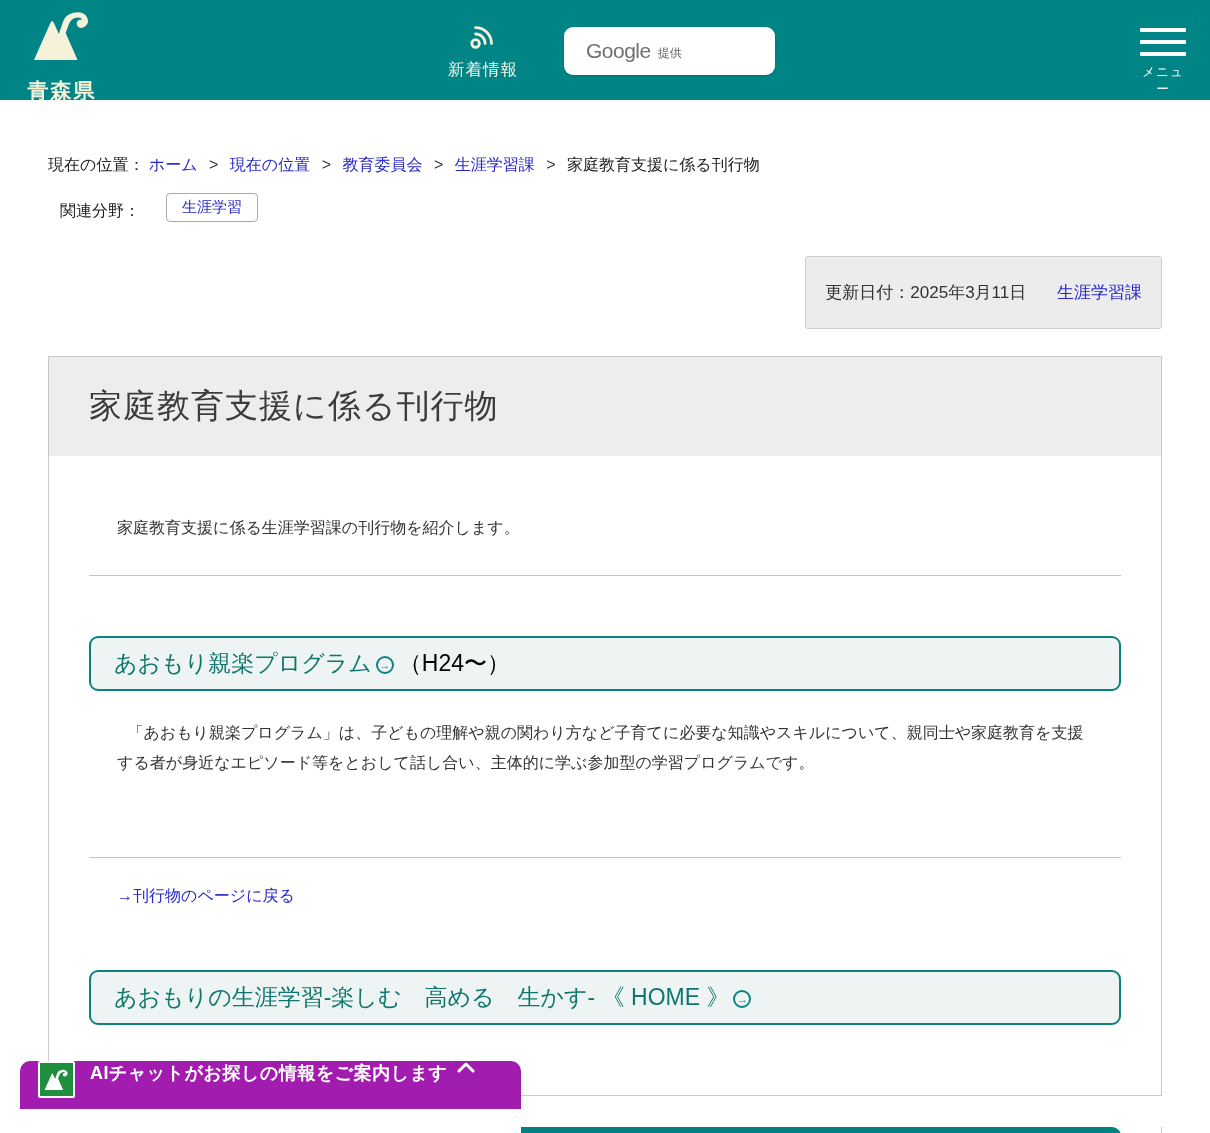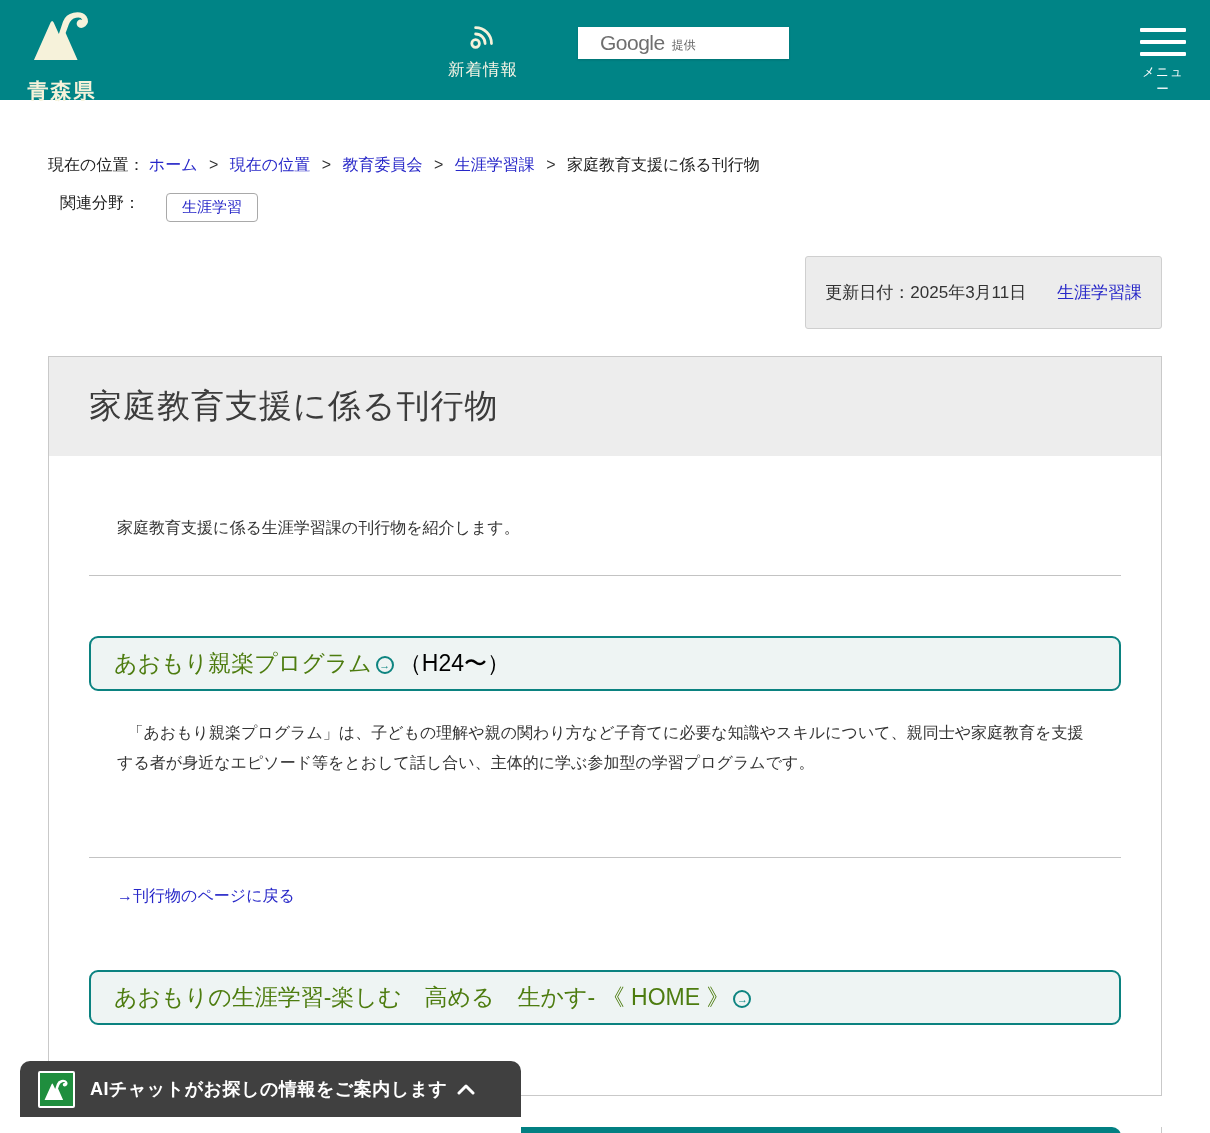--- a/index.html
+++ b/index.html
@@ -11,35 +11,35 @@
   }
   a { text-decoration:none; cursor:pointer; }
 
   
   .site-header { position:relative; height:100px; background:#008486; }
   .logo { position:absolute; left:26px; top:8px; width:72px; text-align:center; cursor:pointer; }
   .logo-text { color:#f6f2da; font-size:21px; font-weight:bold; letter-spacing:2px; margin-top:11px; }
   .newinfo { position:absolute; left:443px; top:16px; width:80px; text-align:center; cursor:pointer; }
   .newinfo-label { color:#f7f5e6; font-size:16.5px; margin-top:3px; letter-spacing:1px; }
   .searchbox {
-    position:absolute; left:578px; top:27px; width:211px; height:32px;
-    background:#fff; border-radius:0; display:flex; align-items:center;
+    position:absolute; left:564px; top:27px; width:211px; height:48px;
+    background:#fff; border-radius:9px; display:flex; align-items:center;
     padding-left:22px; box-shadow:0 1px 2px rgba(0,0,0,.15); cursor:text;
   }
   .g-logo { color:#6f6f6f; font-size:21px; font-weight:500; letter-spacing:-0.5px; }
   .g-suffix { color:#666; font-size:12px; margin-left:7px; margin-top:4px; }
   .menu { position:absolute; right:24px; top:28px; width:46px; text-align:center; cursor:pointer; }
   .bars i { display:block; width:46px; height:4px; background:#fff; margin-bottom:8px; border-radius:1px; }
   .menu-label { color:#fff; font-size:12.5px; letter-spacing:1px; margin-top:2px; }
 
   
   .breadcrumb { margin:55px 48px 0; font-size:16px; color:#222; }
   .breadcrumb a { color:#2727c8; }
   .breadcrumb .sep { margin:0 7px; color:#333; }
-  .related { margin:17px 48px 4px; display:flex; align-items:flex-start; font-size:16px; color:#222;padding-left:12px; }
+  .related { margin:17px 48px 4px; display:flex; align-items:flex-end; font-size:16px; color:#222;padding-left:12px; }
   .tag {
     margin-left:26px; border:1px solid #a9a9a9; border-radius:4px;
     padding:4px 15px; font-size:15px; color:#2727c8; background:#fff;
   }
   .update-box {
     width:fit-content; margin:34px 48px 0 auto; background:#ececec;
     border:1px solid #cfcfcf; border-radius:3px; padding:24px 19px; font-size:17px; color:#333;
   }
   .update-box a { color:#2727c8; margin-left:26px; }
 
@@ -48,40 +48,40 @@
   .title-band { background:#ededed; padding:27px 40px; }
   .title-band h1 { margin:0; font-size:33px; font-weight:500; color:#3c3c3c; letter-spacing:1px; }
   .content { padding:62px 40px 70px; }
   .intro { margin:0 0 0 28px; font-size:16px; }
   hr.rule { border:none; border-top:1px solid #c3c3c3; margin:36px 0 0; }
   hr.rule2 { border:none; border-top:1px solid #c3c3c3; margin:80px 0 0; }
   .section-head {
     margin-top:60px; background:#eef4f3; border:2px solid #0b8280; border-radius:9px;
     padding:10px 23px; font-size:23px; display:flex; align-items:center;
   }
-  .section-head a { color:#4d7c0f; }
+  .section-head a { color:#0f766e; }
   .extlink-icon {
     width:18px; height:18px; border:2px solid #0d8480; border-radius:50%;
     color:#0d8480; font-size:11px; line-height:14px; display:inline-flex;
     align-items:center; justify-content:center; margin:2px 5px 0 4px; flex:0 0 auto;
   }
   .suffix { color:#000000; }
   .section-body { margin:27px 30px 0 28px; font-size:16px; line-height:1.85; text-indent:0.65em; }
   .back-link { display:inline-block; margin:28px 0 0 28px; font-size:16px; color:#2727c8; }
   .section-head.second { margin-top:63px; }
 
   
   .after-box { margin:0 48px; height:47px; border-left:1px solid #c9c9c9; border-right:1px solid #c9c9c9; background:#fff; }
   .teal-bar { margin:31px 40px 0; height:17px; background:#028082; border-radius:9px 9px 0 0; }
 
   
   .chat { position:absolute; left:20px; top:1061px; width:501px; z-index:5; cursor:pointer; }
   .chat-bar {
-    height:56px; background:#404040; border-radius:10px 10px 0 0;
-    display:flex; align-items:center; padding:0 18px;
+    height:48px; background:#a21caf; border-radius:10px 10px 0 0;
+    display:flex; padding:0 18px;
   }
   .chat-logo {
     width:37px; height:37px; background:#1f8e3e; border:2px solid #fff; border-radius:2px;
     display:flex; align-items:center; justify-content:center; flex:0 0 auto;
   }
   .chat-label { color:#fff; font-weight:bold; font-size:18px; margin-left:15px; white-space:nowrap; letter-spacing:0.5px; }
   .chev { margin-left:10px; }
   .chat-panel { height:30px; background:#fff; }
 </style>
 </head>

